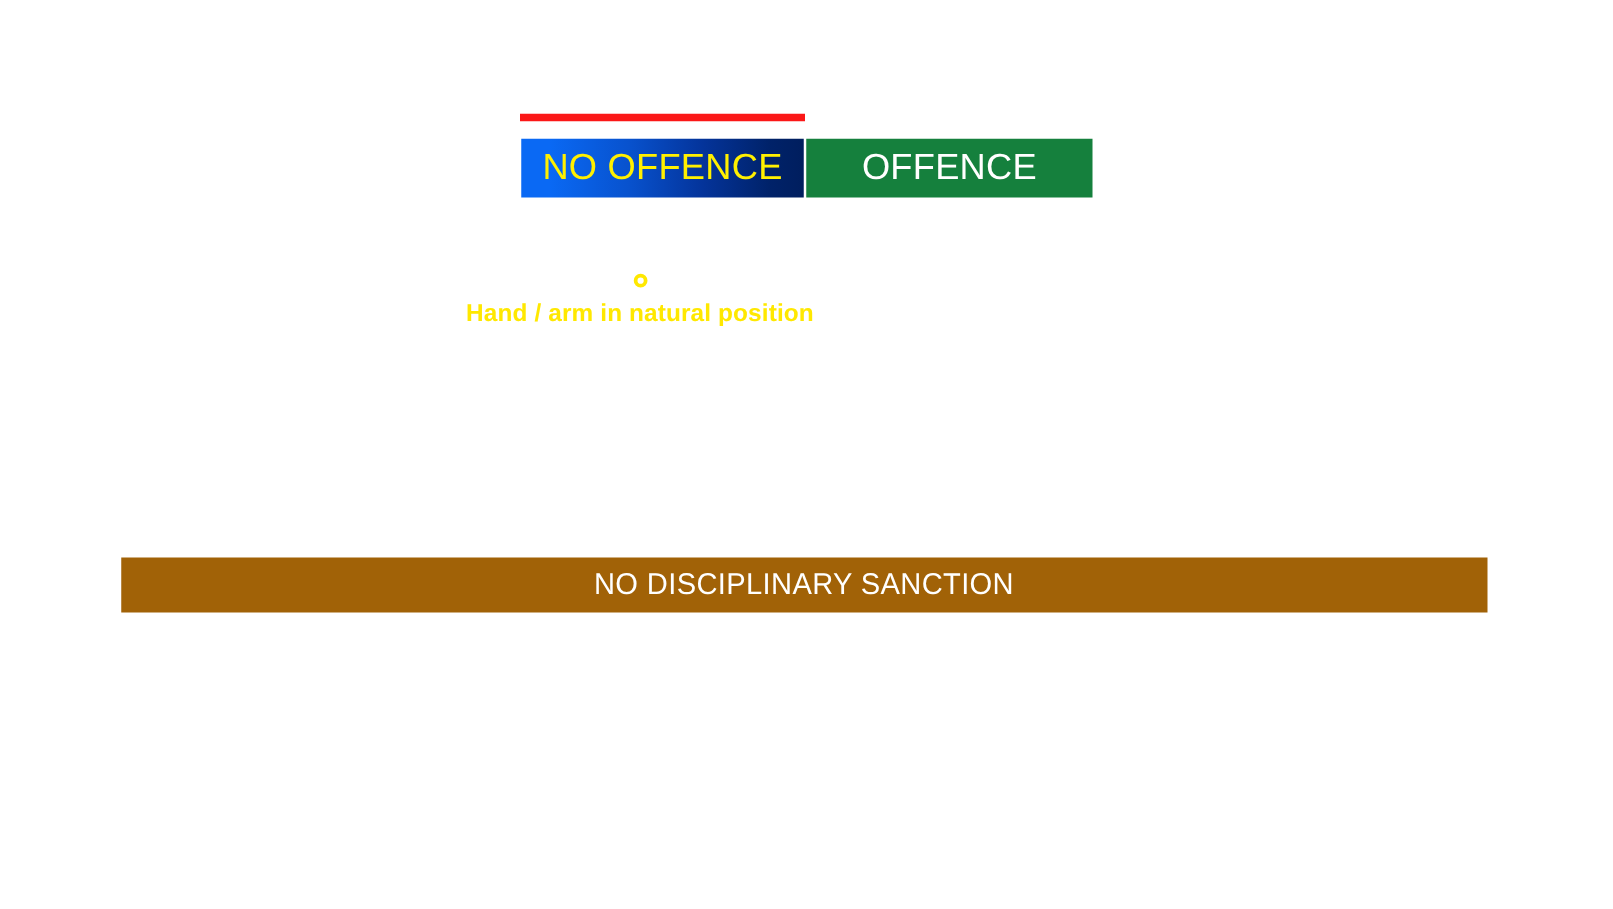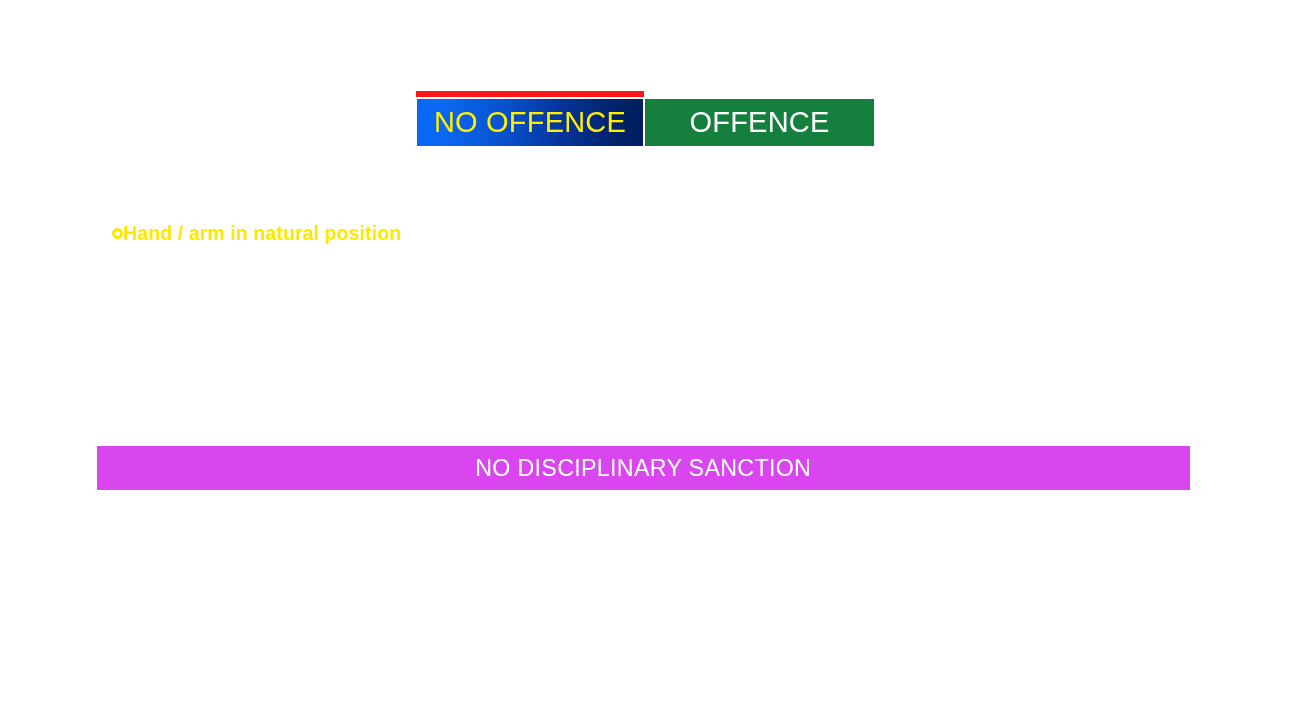--- a/index.html
+++ b/index.html
@@ -35,21 +35,21 @@
     position: absolute;
     left: 0px;
     top: 0px;
     width: 228px;
     height: 6px;
     background: #FB1717;
   }
 
   .tab {
     position: absolute;
-    top: 8px;
+    top: 20px;
     height: 47px;
     display: flex;
     align-items: center;
     justify-content: center;
     box-sizing: border-box;
     letter-spacing: 0.2px;
   }
 
   .tab-label {
     font-size: 29px;
@@ -80,21 +80,23 @@
   .bullet-list {
     position: absolute;
     left: 112px;
     top: 219px;
     width: 800px;
   }
 
   .bullet-item {
     display: flex;
     align-items: center;
+    gap: 10px;
     height: 28px;
+    flex-direction: column;
   }
 
   .bullet-marker {
     display: inline-block;
     width: 11px;
     height: 11px;
     border: 3px solid #FFE800;
     border-radius: 50%;
     box-sizing: border-box;
     flex: 0 0 auto;
@@ -108,21 +110,21 @@
     letter-spacing: 0.1px;
   }
 
   
   .outcome-banner {
     position: absolute;
     left: 97px;
     top: 446px;
     width: 1093px;
     height: 44px;
-    background: #d946ef;
+    background: #a16207;
     display: flex;
     align-items: center;
     justify-content: center;
   }
 
   .outcome-banner-label {
     font-size: 24px;
     color: #FFFFFF;
     font-weight: 400;
     white-space: nowrap;

